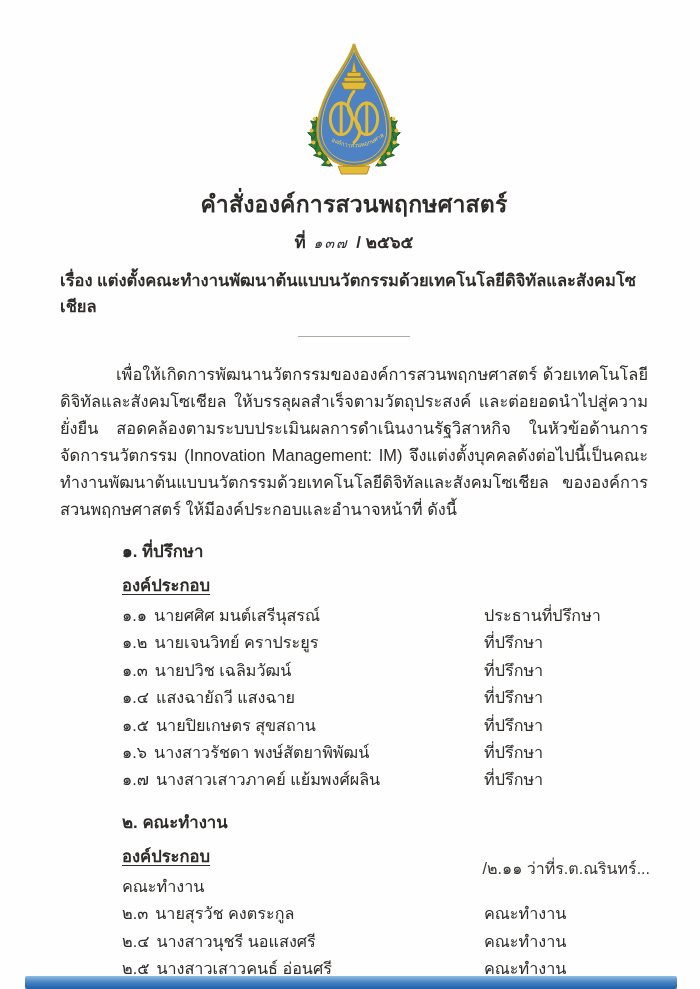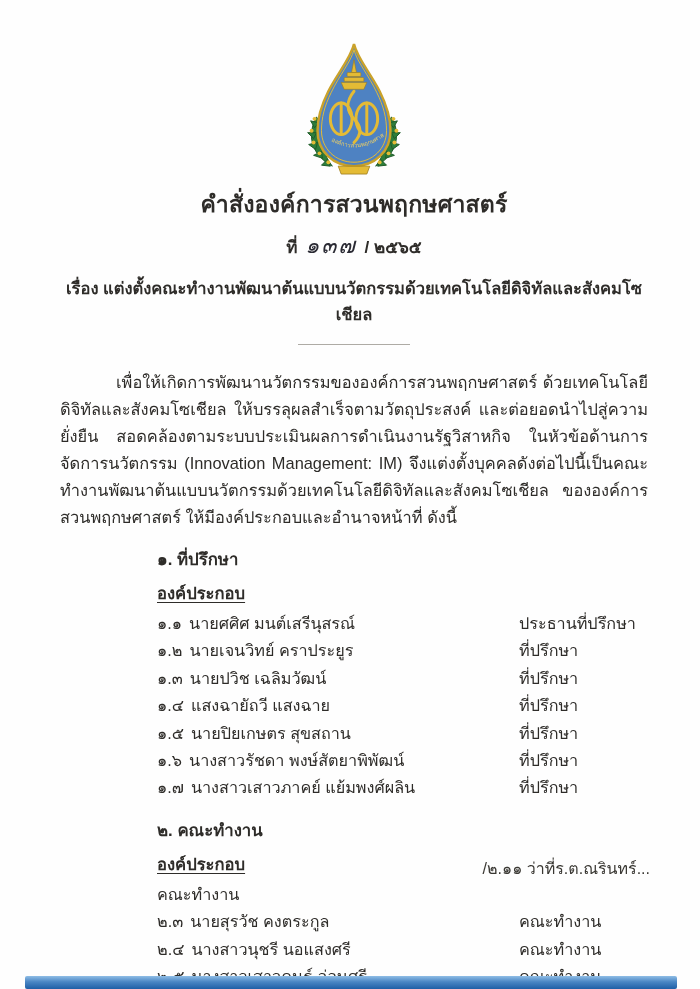--- a/index.html
+++ b/index.html
@@ -16,35 +16,35 @@
   .content { padding:40px 52px 0 60px; }
   .emblem-wrap { text-align:center; }
   .doc-title {
     text-align:center; font-size:23px; font-weight:bold;
     margin-top:4px; letter-spacing:.2px;
   }
   .doc-number {
     text-align:center; font-size:17px; margin-top:6px; font-weight:bold;
   }
   .doc-number .hand {
-    font-style:italic; font-weight:normal; font-size:22px;
+    font-style:italic; font-weight:normal; font-size:14px;
     letter-spacing:2px; color:#2a2a33; padding:0 3px;
   }
   .subject {
-    text-align:center; font-size:16.5px; font-weight:bold; margin-top:12px;
+    text-align:left; font-size:16.5px; font-weight:bold; margin-top:12px;
   }
   .divider {
     width:112px; margin:17px auto 0; border:0;
     border-top:1.6px solid #9a968f; opacity:.8;
   }
   .body-par {
     margin-top:24px; font-size:16.4px; line-height:27px;
     text-align:justify; text-indent:56px;
   }
-  .section { margin-left:97px; }
+  .section { margin-left:62px; }
   .section-heading { font-size:16.8px; font-weight:bold; margin-top:15px; }
   .components-heading {
     font-size:16.6px; font-weight:bold; text-decoration:underline;
     text-underline-offset:3px; margin-top:8px;
   }
   .members { margin-top:4px; }
   .member-row {
     display:grid; grid-template-columns:362px 1fr;
     font-size:16.2px; line-height:27.4px;
   }

